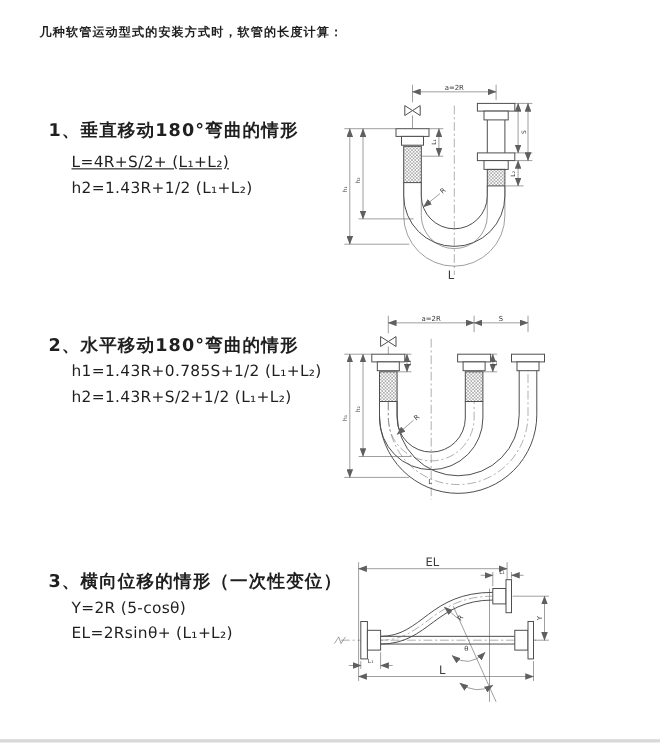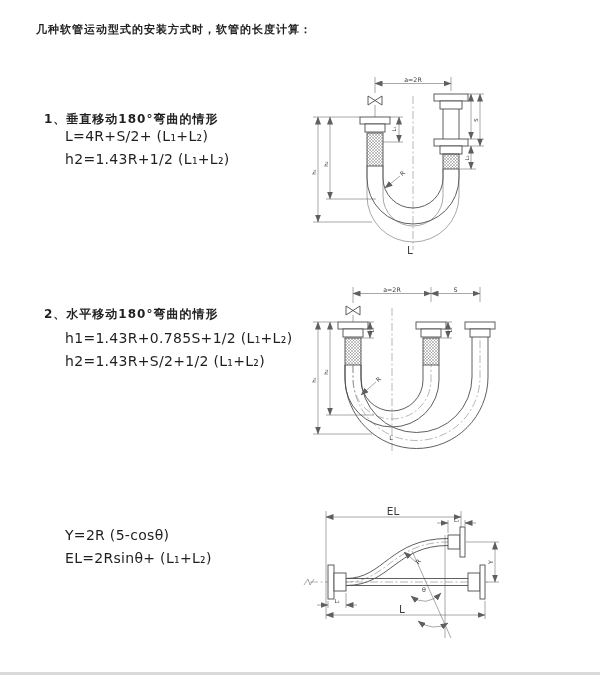--- a/index.html
+++ b/index.html
@@ -1,22 +1,22 @@
 <!DOCTYPE html>
 <html><head>
 <meta charset="utf-8">
 <style>
   html,body{margin:0;padding:0;}
   body{width:600px;height:675px;background:#ffffff;position:relative;overflow:hidden;
        font-family:"DejaVu Sans",sans-serif;color:#1f1f1f;}
   .title{position:absolute;left:36px;top:22px;font-size:11px;font-weight:bold;letter-spacing:1px;}
   .section{position:absolute;left:44px;}
-  .sec-heading{font-size:12px;font-weight:bold;letter-spacing:1px;line-height:18px;}
+  .sec-heading{font-size:16px;font-weight:bold;letter-spacing:1px;line-height:18px;}
   .formula{font-size:14px;line-height:16px;margin-top:7px;margin-left:21px;letter-spacing:0.3px;}
-  .formula.first{margin-top:0;}
+  .formula.first{margin-top:12px;text-decoration:underline;}
   .diagram{position:absolute;}
   svg{display:block;font-family:"DejaVu Sans",sans-serif;}
   svg .ln{fill:none;stroke:#4d4d4d;stroke-width:0.9;}
   svg .tn{fill:none;stroke:#5f5f5f;stroke-width:0.55;}
   svg .dm{fill:none;stroke:#5f5f5f;stroke-width:0.55;}
   svg .cl{fill:none;stroke:#6e6e6e;stroke-width:0.5;stroke-dasharray:8 2.5 2 2.5;}
   svg .fl{fill:#ffffff;stroke:#4d4d4d;stroke-width:0.9;}
   svg .br{fill:url(#braid);stroke:#4d4d4d;stroke-width:0.9;}
   svg text{fill:#3c3c3c;}
   svg .lbl{font-size:6.3px;}
@@ -35,20 +35,21 @@
   <div class="formula">h2=1.43R+1/2 (L₁+L₂)</div>
 </div>
 
 <div class="section" style="top:305px">
   <div class="sec-heading">2、水平移动180°弯曲的情形</div>
   <div class="formula">h1=1.43R+0.785S+1/2 (L₁+L₂)</div>
   <div class="formula">h2=1.43R+S/2+1/2 (L₁+L₂)</div>
 </div>
 
 <div class="section" style="top:520px">
+  <div class="sec-heading">3、横向位移的情形（一次性变位）</div>
   <div class="formula">Y=2R (5-cosθ)</div>
   <div class="formula">EL=2Rsinθ+ (L₁+L₂)</div>
 </div>
 
 <div class="diagram" style="left:310px;top:72px">
 <svg viewBox="0 0 287 187" width="287" height="187">
   <defs>
     <marker id="arr" viewBox="0 0 8 6" markerWidth="8" markerHeight="6" refX="7.5" refY="3" orient="auto-start-reverse" markerUnits="userSpaceOnUse">
       <path d="M0,0 L8,3 L0,6 Z" fill="#5f5f5f"></path>
     </marker>

